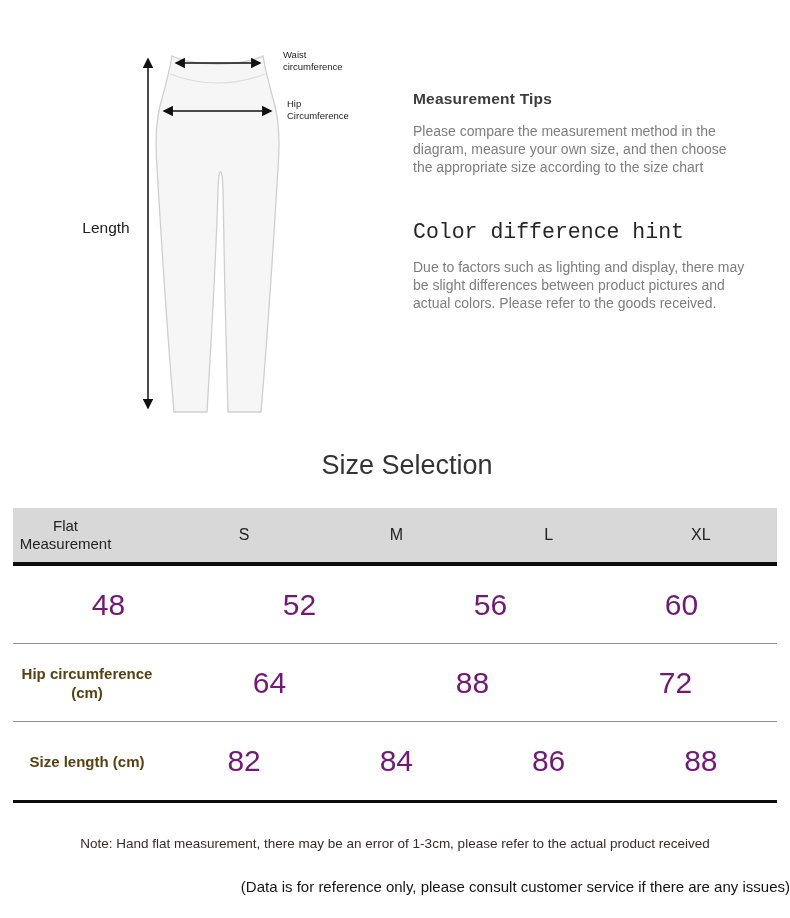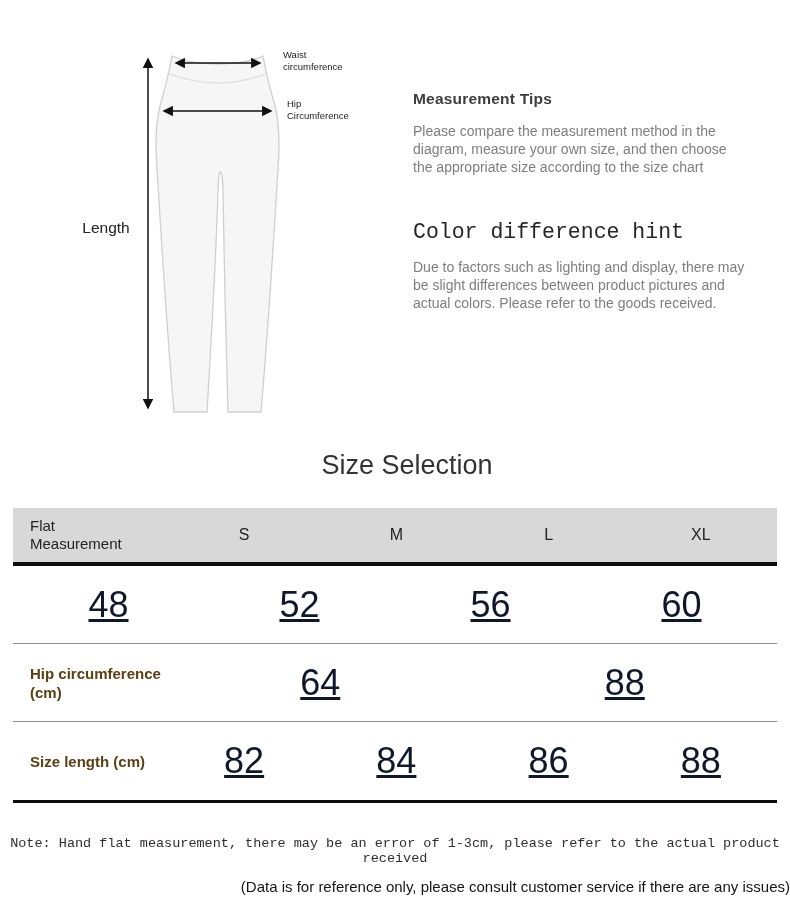--- a/index.html
+++ b/index.html
@@ -83,23 +83,24 @@
     border-bottom: 3px solid #0c0c0c;
   }
   .t-row { display: flex; align-items: center; }
   .t-head {
     height: 58px;
     background: #d8d8d8;
     border-bottom: 4px solid #0c0c0c;
   }
   .t-label-cell {
     width: 155px;
-    padding-left: 17px;
+    padding-left: 5px;
     display: flex;
     align-items: center;
+    text-align: center;
   }
   .t-head .t-label-cell span {
     display: inline-block;
     width: 95px;
     font-size: 15px;
     line-height: 18px;
     color: #222222;
   }
   .t-cell {
     flex: 1;
@@ -110,35 +111,33 @@
   .t-body-row.sep { border-bottom: 1px solid #909090; }
   .row-label {
     display: inline-block;
     width: 138px;
     font-size: 15px;
     line-height: 19px;
     font-weight: 700;
     color: #5a4113;
   }
   .t-body-row .t-cell {
-    font-size: 36px;
-    color: #0f172a;
-    text-decoration: underline;
+    font-size: 30px;
+    color: #701a75;
   }
 
   
   .note1 {
     position: absolute;
     top: 836px;
     left: 0;
     width: 100%;
     text-align: center;
     font-size: 13.5px;
     color: #332e2e;
-    font-family: Liberation Mono, monospace;
   }
   .note2 {
     position: absolute;
     top: 878px;
     left: 0;
     width: 100%;
     text-align: right;
     font-size: 15px;
     color: #151515;
   }
@@ -214,20 +213,21 @@
       <div class="t-cell">56</div>
       <div class="t-cell">60</div>
     </div>
 
     <div class="t-row t-body-row sep">
       <div class="t-label-cell">
         <span class="row-label">Hip circumference (cm)</span>
       </div>
       <div class="t-cell">64</div>
       <div class="t-cell">88</div>
+      <div class="t-cell">72</div>
     </div>
 
     <div class="t-row t-body-row">
       <div class="t-label-cell">
         <span class="row-label">Size length (cm)</span>
       </div>
       <div class="t-cell">82</div>
       <div class="t-cell">84</div>
       <div class="t-cell">86</div>
       <div class="t-cell">88</div>

